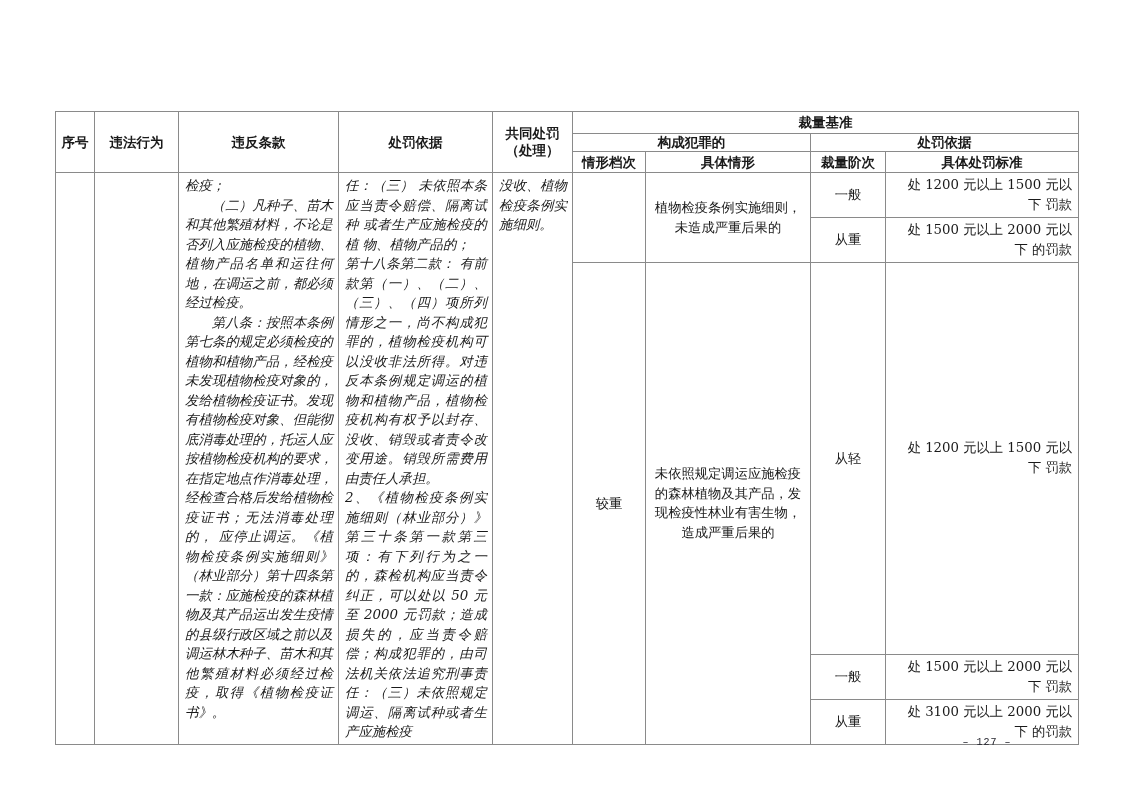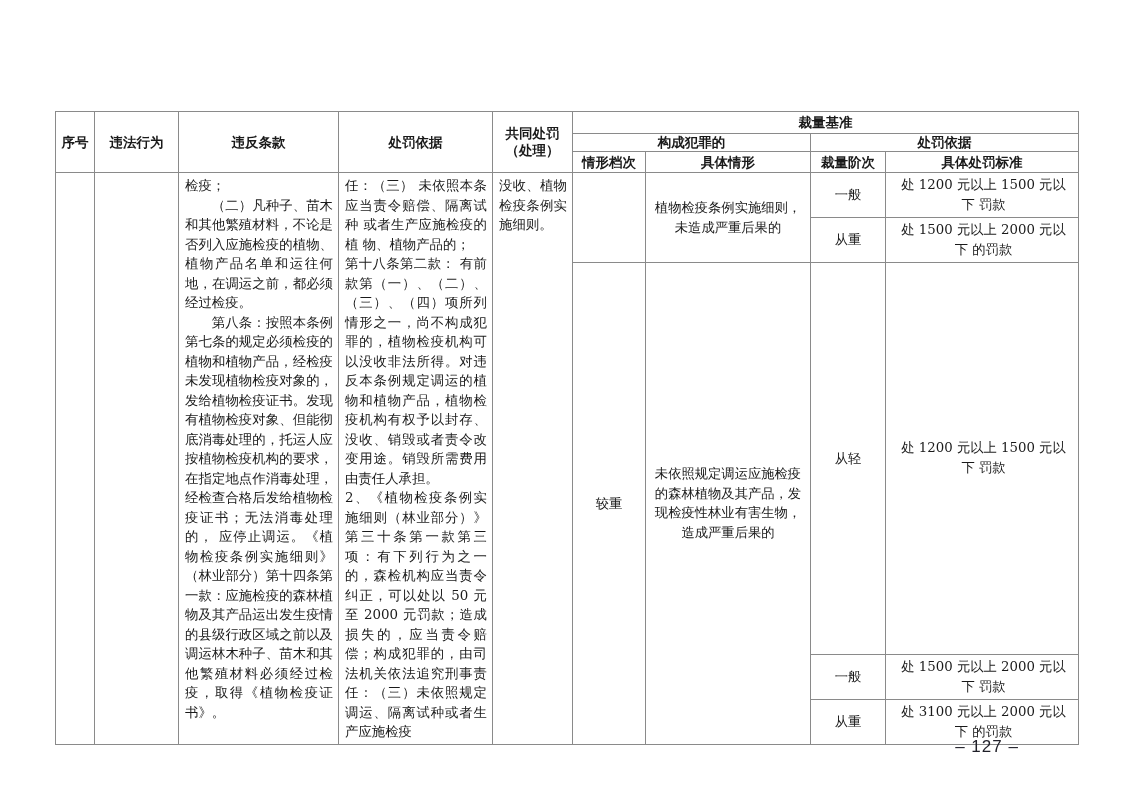--- a/index.html
+++ b/index.html
@@ -35,45 +35,46 @@
     font-size: 13.5px;
     line-height: 17px;
     white-space: pre-line;
   }
   td.body-text {
     vertical-align: top;
     text-align: justify;
     padding: 3px 5px 2px 6px;
     line-height: 19.5px;
     font-size: 13.4px;
+    font-style: italic;
   }
   td.body-text p { margin: 0; }
   td.body-text p.indent { text-indent: 2em; }
   td.center-mid {
     text-align: center;
     vertical-align: middle;
     line-height: 19.5px;
     padding: 2px 6px;
   }
   td.penalty-std {
-    text-align: center;
+    text-align: right;
     vertical-align: middle;
     line-height: 20px;
     padding: 2px 6px 2px 9px;
   }
   .footer-page-number {
     position: absolute;
     left: 942px;
     top: 737px;
     width: 90px;
     text-align: center;
-    font-size: 17px;
+    font-size: 10px;
     letter-spacing: 1px;
     color: #1f1f28;
-    font-family: Liberation Sans, sans-serif;
+    font-family: Liberation Mono, monospace;
   }
 </style>
 </head>
 <body>
 
 <div class="page">
 
   <table class="law-table">
     <colgroup>
       <col style="width:39px">

